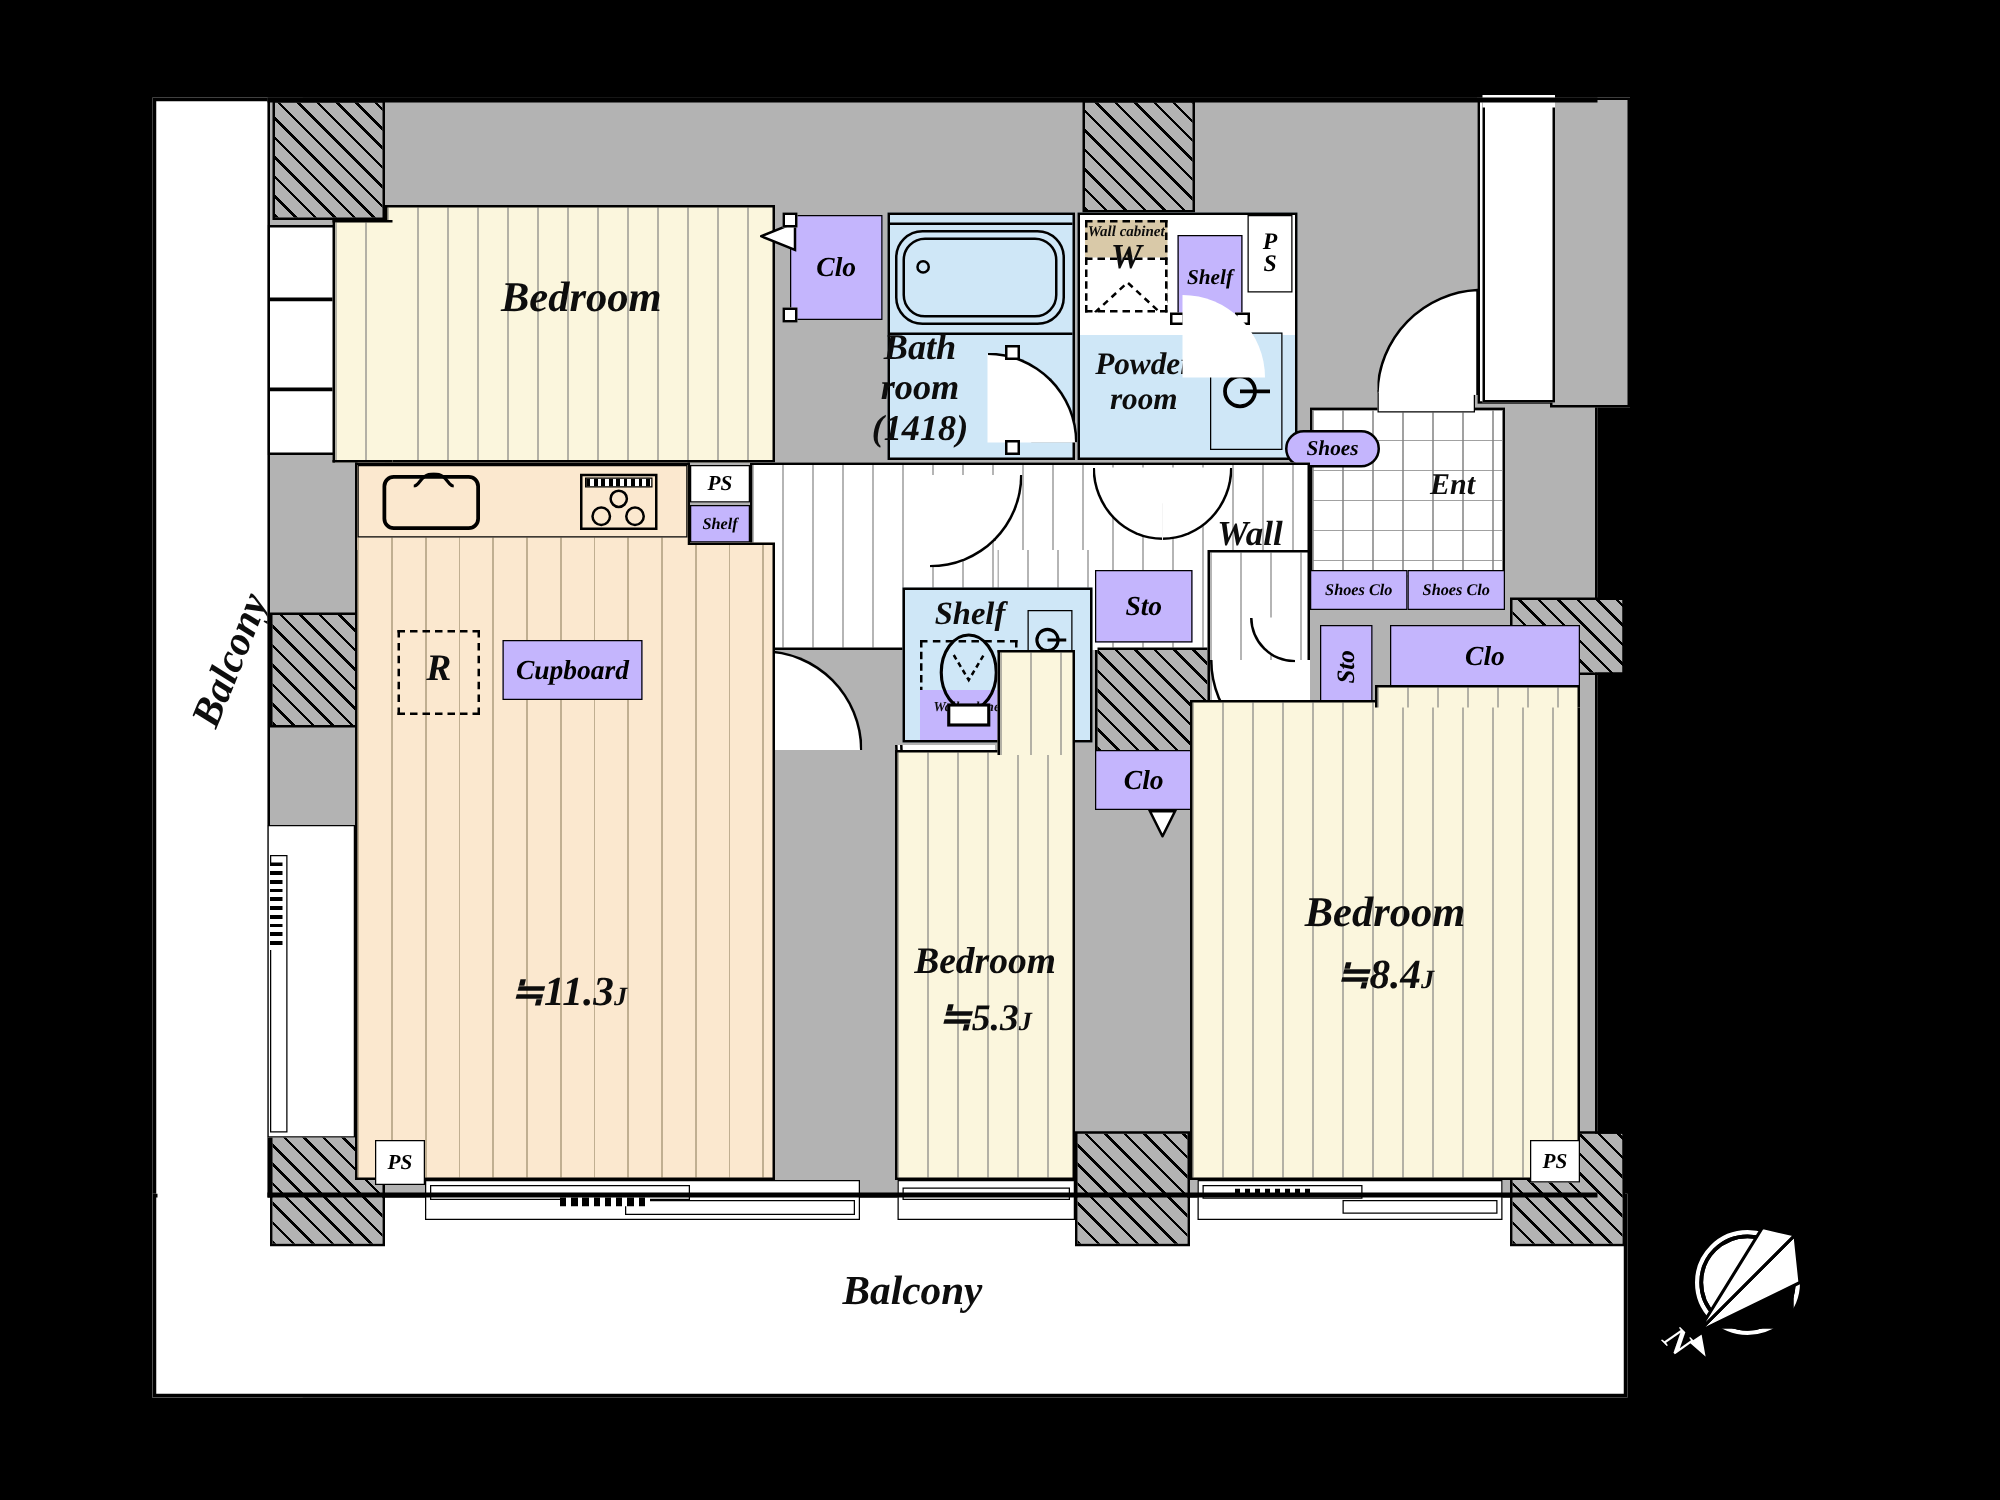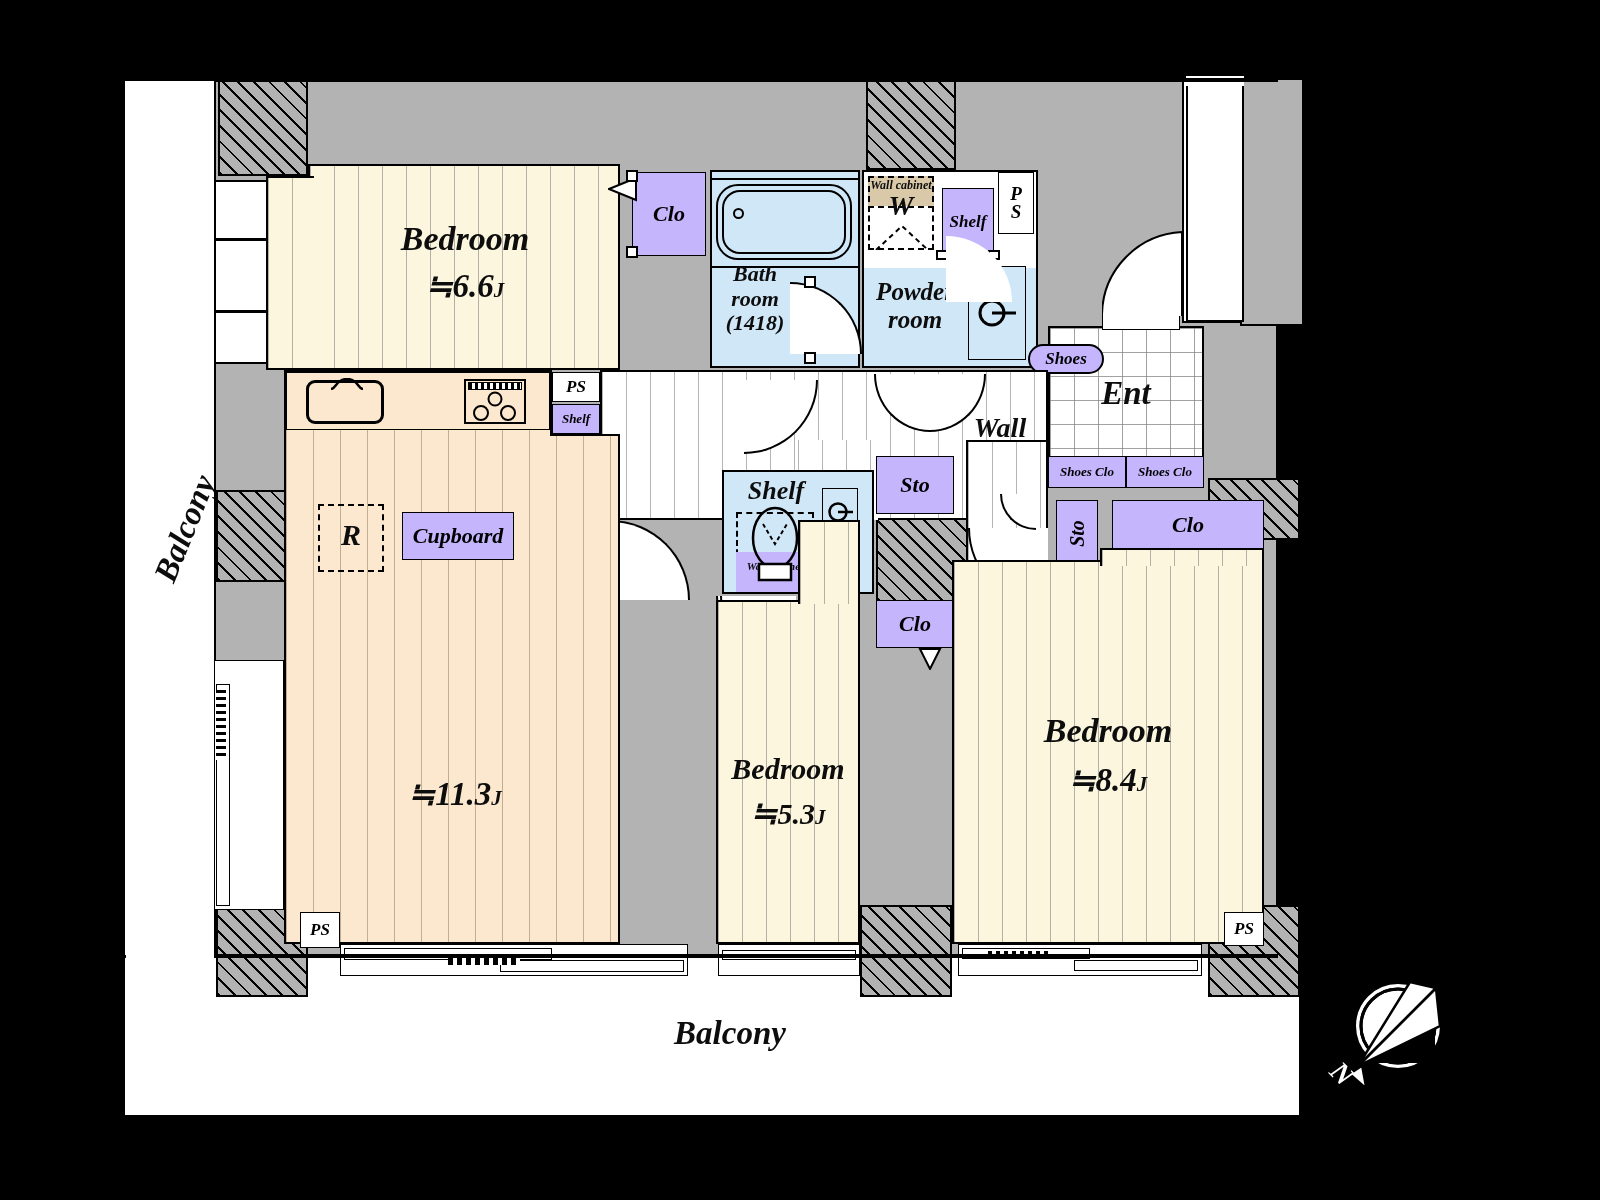--- a/index.html
+++ b/index.html
@@ -108,44 +108,41 @@
 
   <div class="abs hatch" style="left:1208px;top:905px;width:92px;height:92px;"></div>
 
   <div class="abs hatch" style="left:1208px;top:478px;width:92px;height:62px;"></div>
 
   <div class="abs hatch" style="left:876px;top:514px;width:92px;height:88px;"></div>
 
   <div class="abs tatami planks-n brd" style="left:308px;top:164px;width:312px;height:206px;border-width:2px;"></div>
   <div class="abs tatami planks-n brd" style="left:266px;top:176px;width:48px;height:194px;border-width:2px;border-right:none;"></div>
   <div class="lbl room-name" style="left:300px;top:220px;width:330px;">Bedroom</div>
-  <div class="lbl room-area" style="left:300px;top:268px;width:330px;">
-    <span class="approx">≒</span><span>6.6</span><span class="j">J</span>
-  </div>
 
   <div class="abs" style="left:214px;top:180px;width:54px;height:184px;background:#fff;border:2px solid #000;"></div>
   <div class="mull" style="left:216px;top:238px;width:50px;height:3px;"></div>
   <div class="mull" style="left:216px;top:310px;width:50px;height:3px;"></div>
 
   <div class="abs woodfill brd1 boxlbl" style="left:632px;top:172px;width:74px;height:84px;">
      <span class="tag">Clo</span>
   </div>
   <svg class="abs" style="left:608px;top:176px;width:30px;height:26px;" viewBox="0 0 30 26">
      <polygon points="1,13 28,2 28,24" fill="#fff" stroke="#000" stroke-width="2"></polygon>
   </svg>
   <div class="abs" style="left:626px;top:170px;width:12px;height:12px;background:#fff;border:2px solid #000;"></div>
   <div class="abs" style="left:626px;top:246px;width:12px;height:12px;background:#fff;border:2px solid #000;"></div>
 
   <div class="abs waterfill brd" style="left:710px;top:170px;width:150px;height:198px;"></div>
   <div class="abs" style="left:716px;top:184px;width:136px;height:76px;border:2.5px solid #000;border-radius:22px;background:#cfe7f7;"></div>
   <div class="abs" style="left:722px;top:190px;width:124px;height:64px;border:2px solid #000;border-radius:18px;"></div>
   <div class="abs" style="left:733px;top:208px;width:11px;height:11px;border:2px solid #000;border-radius:50%;"></div>
   <div class="mull" style="left:712px;top:178px;width:146px;height:2px;"></div>
   <div class="mull" style="left:712px;top:266px;width:146px;height:2px;"></div>
-  <div class="lbl tag" style="left:695px;top:262px;width:120px;font-size:22px;">
+  <div class="lbl tag" style="left:676px;top:262px;width:120px;font-size:29px;">
      <div>Bath</div>
      <div>room</div>
      <div>(1418)</div>
   </div>
   <div class="swing sw-tr" style="left:790px;top:282px;width:72px;height:72px;border-left:none;border-bottom:none;"></div>
   <div class="abs" style="left:804px;top:276px;width:12px;height:12px;background:#fff;border:2px solid #000;"></div>
   <div class="abs" style="left:804px;top:352px;width:12px;height:12px;background:#fff;border:2px solid #000;"></div>
 
   <div class="abs waterfill brd" style="left:862px;top:170px;width:176px;height:198px;"></div>
   <div class="abs white" style="left:864px;top:172px;width:172px;height:96px;"></div>
@@ -176,21 +173,21 @@
      <line x1="14" y1="17" x2="38" y2="17" stroke="#000" stroke-width="3"></line>
   </svg>
   <div class="lbl tag" style="left:860px;top:278px;width:110px;font-size:25px;">
      <div>Powder</div>
      <div>room</div>
   </div>
   <div class="swing sw-tr" style="left:946px;top:236px;width:66px;height:66px;border:none;"></div>
 
   <div class="abs white brd" style="left:1048px;top:326px;width:156px;height:136px;"></div>
   <div class="abs tiles" style="left:1050px;top:328px;width:152px;height:132px;"></div>
-  <div class="lbl room-name" style="left:1048px;top:375px;width:156px;font-size:33px;">Ent</div>
+  <div class="lbl room-name" style="left:1084px;top:375px;width:156px;font-size:24px;">Ent</div>
 
   <div class="abs white brd1" style="left:1102px;top:312px;width:78px;height:18px;"></div>
   <svg class="abs" style="left:1102px;top:230px;width:82px;height:86px;" viewBox="0 0 82 86">
      <path d="M80,86 L80,2 A84,84 0 0 0 0,84" fill="#fff" stroke="#000" stroke-width="2"></path>
   </svg>
 
   <div class="abs woodfill boxlbl" style="left:1028px;top:344px;width:76px;height:30px;border:2px solid #000;border-radius:16px;">
      <span class="tag-sm">Shoes</span>
   </div>
 

